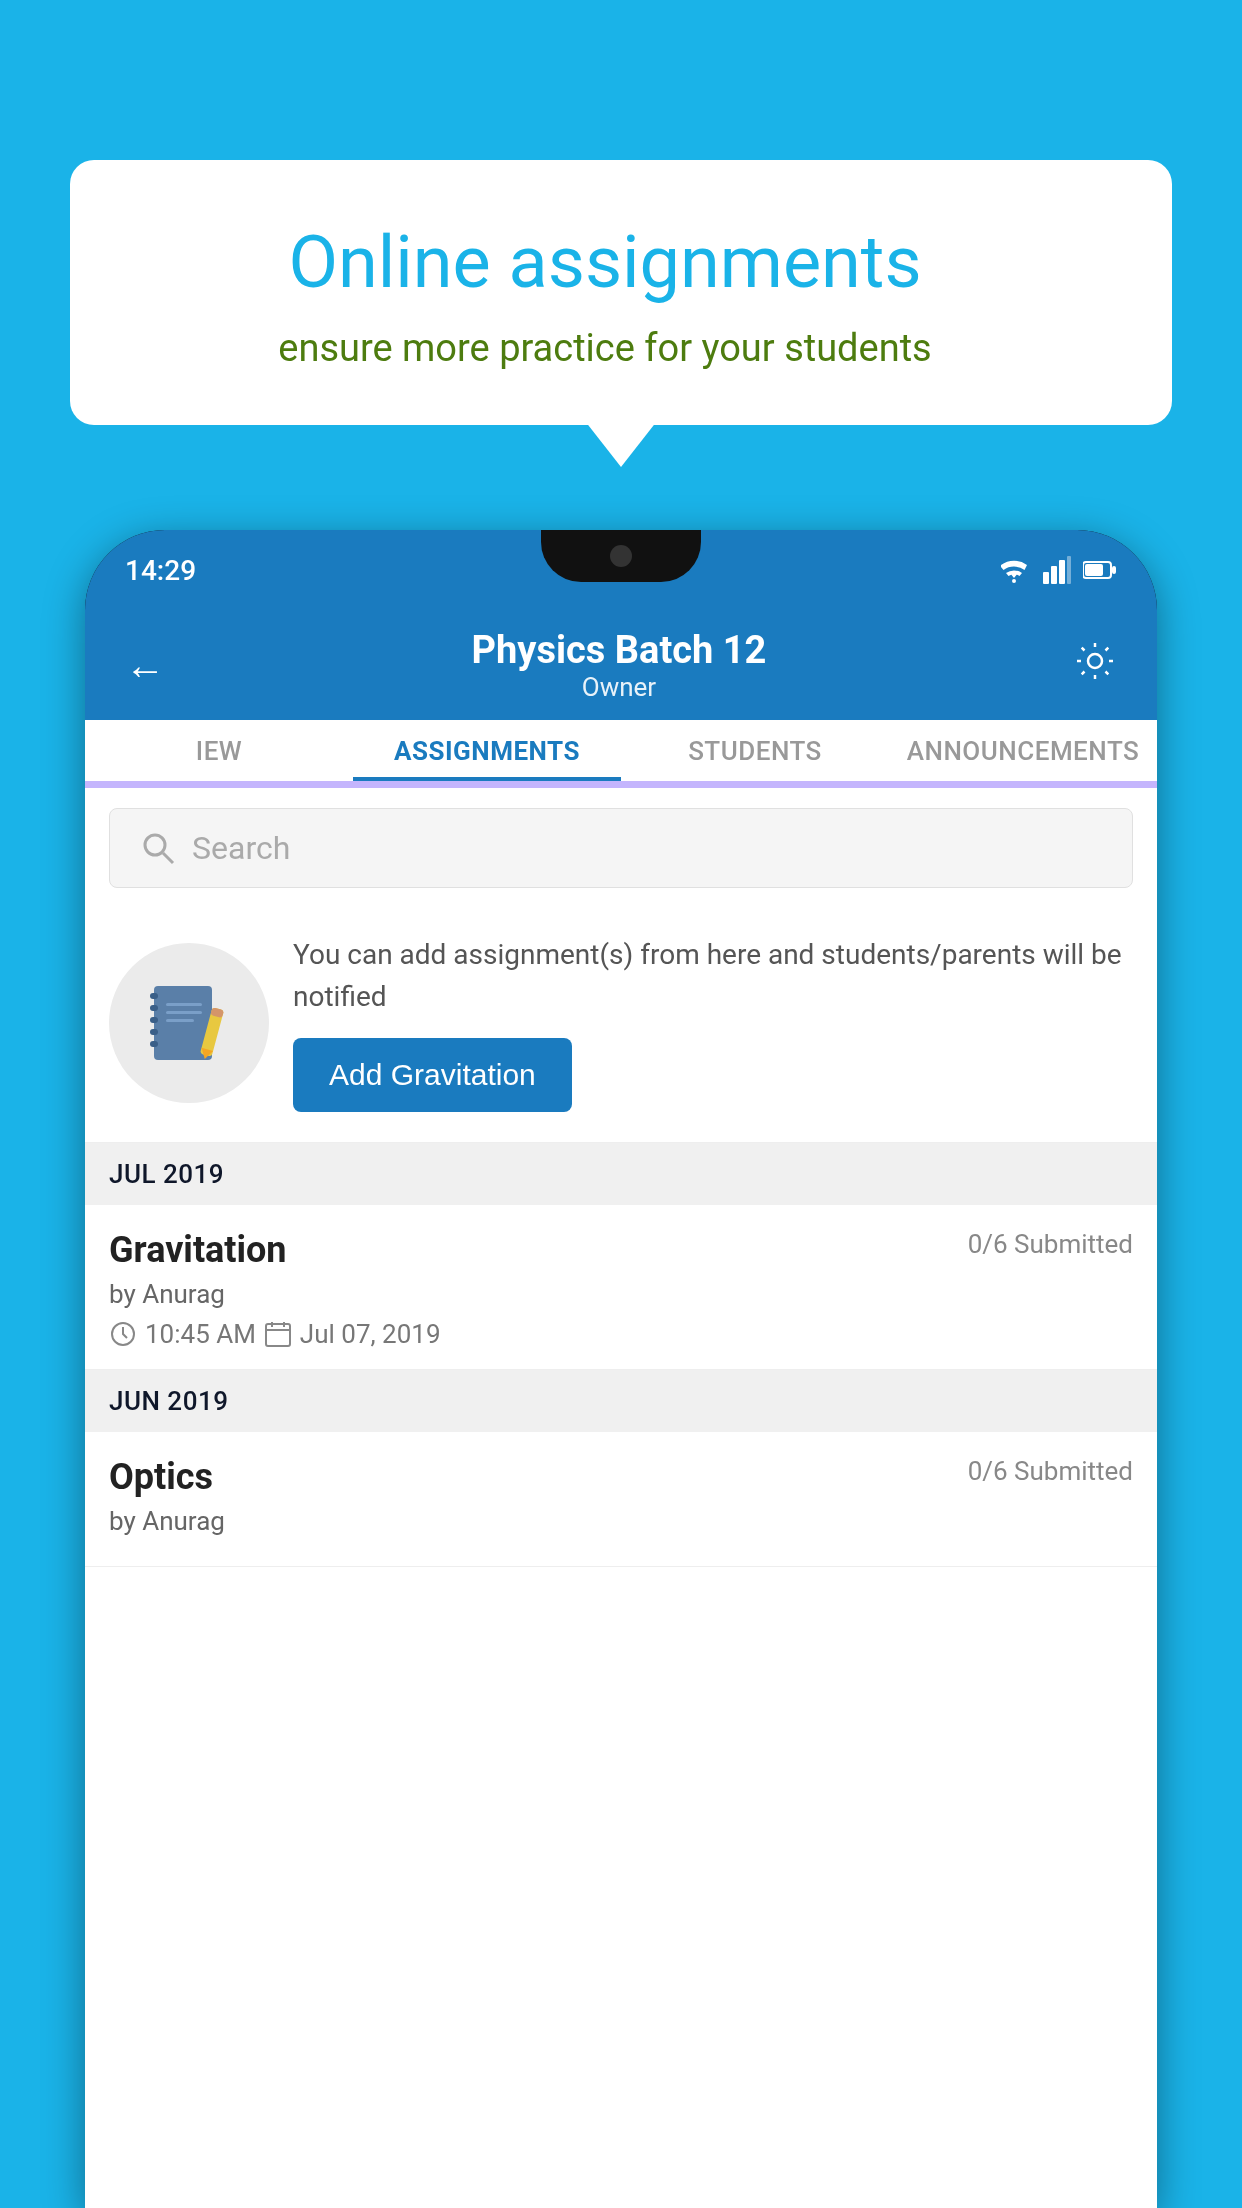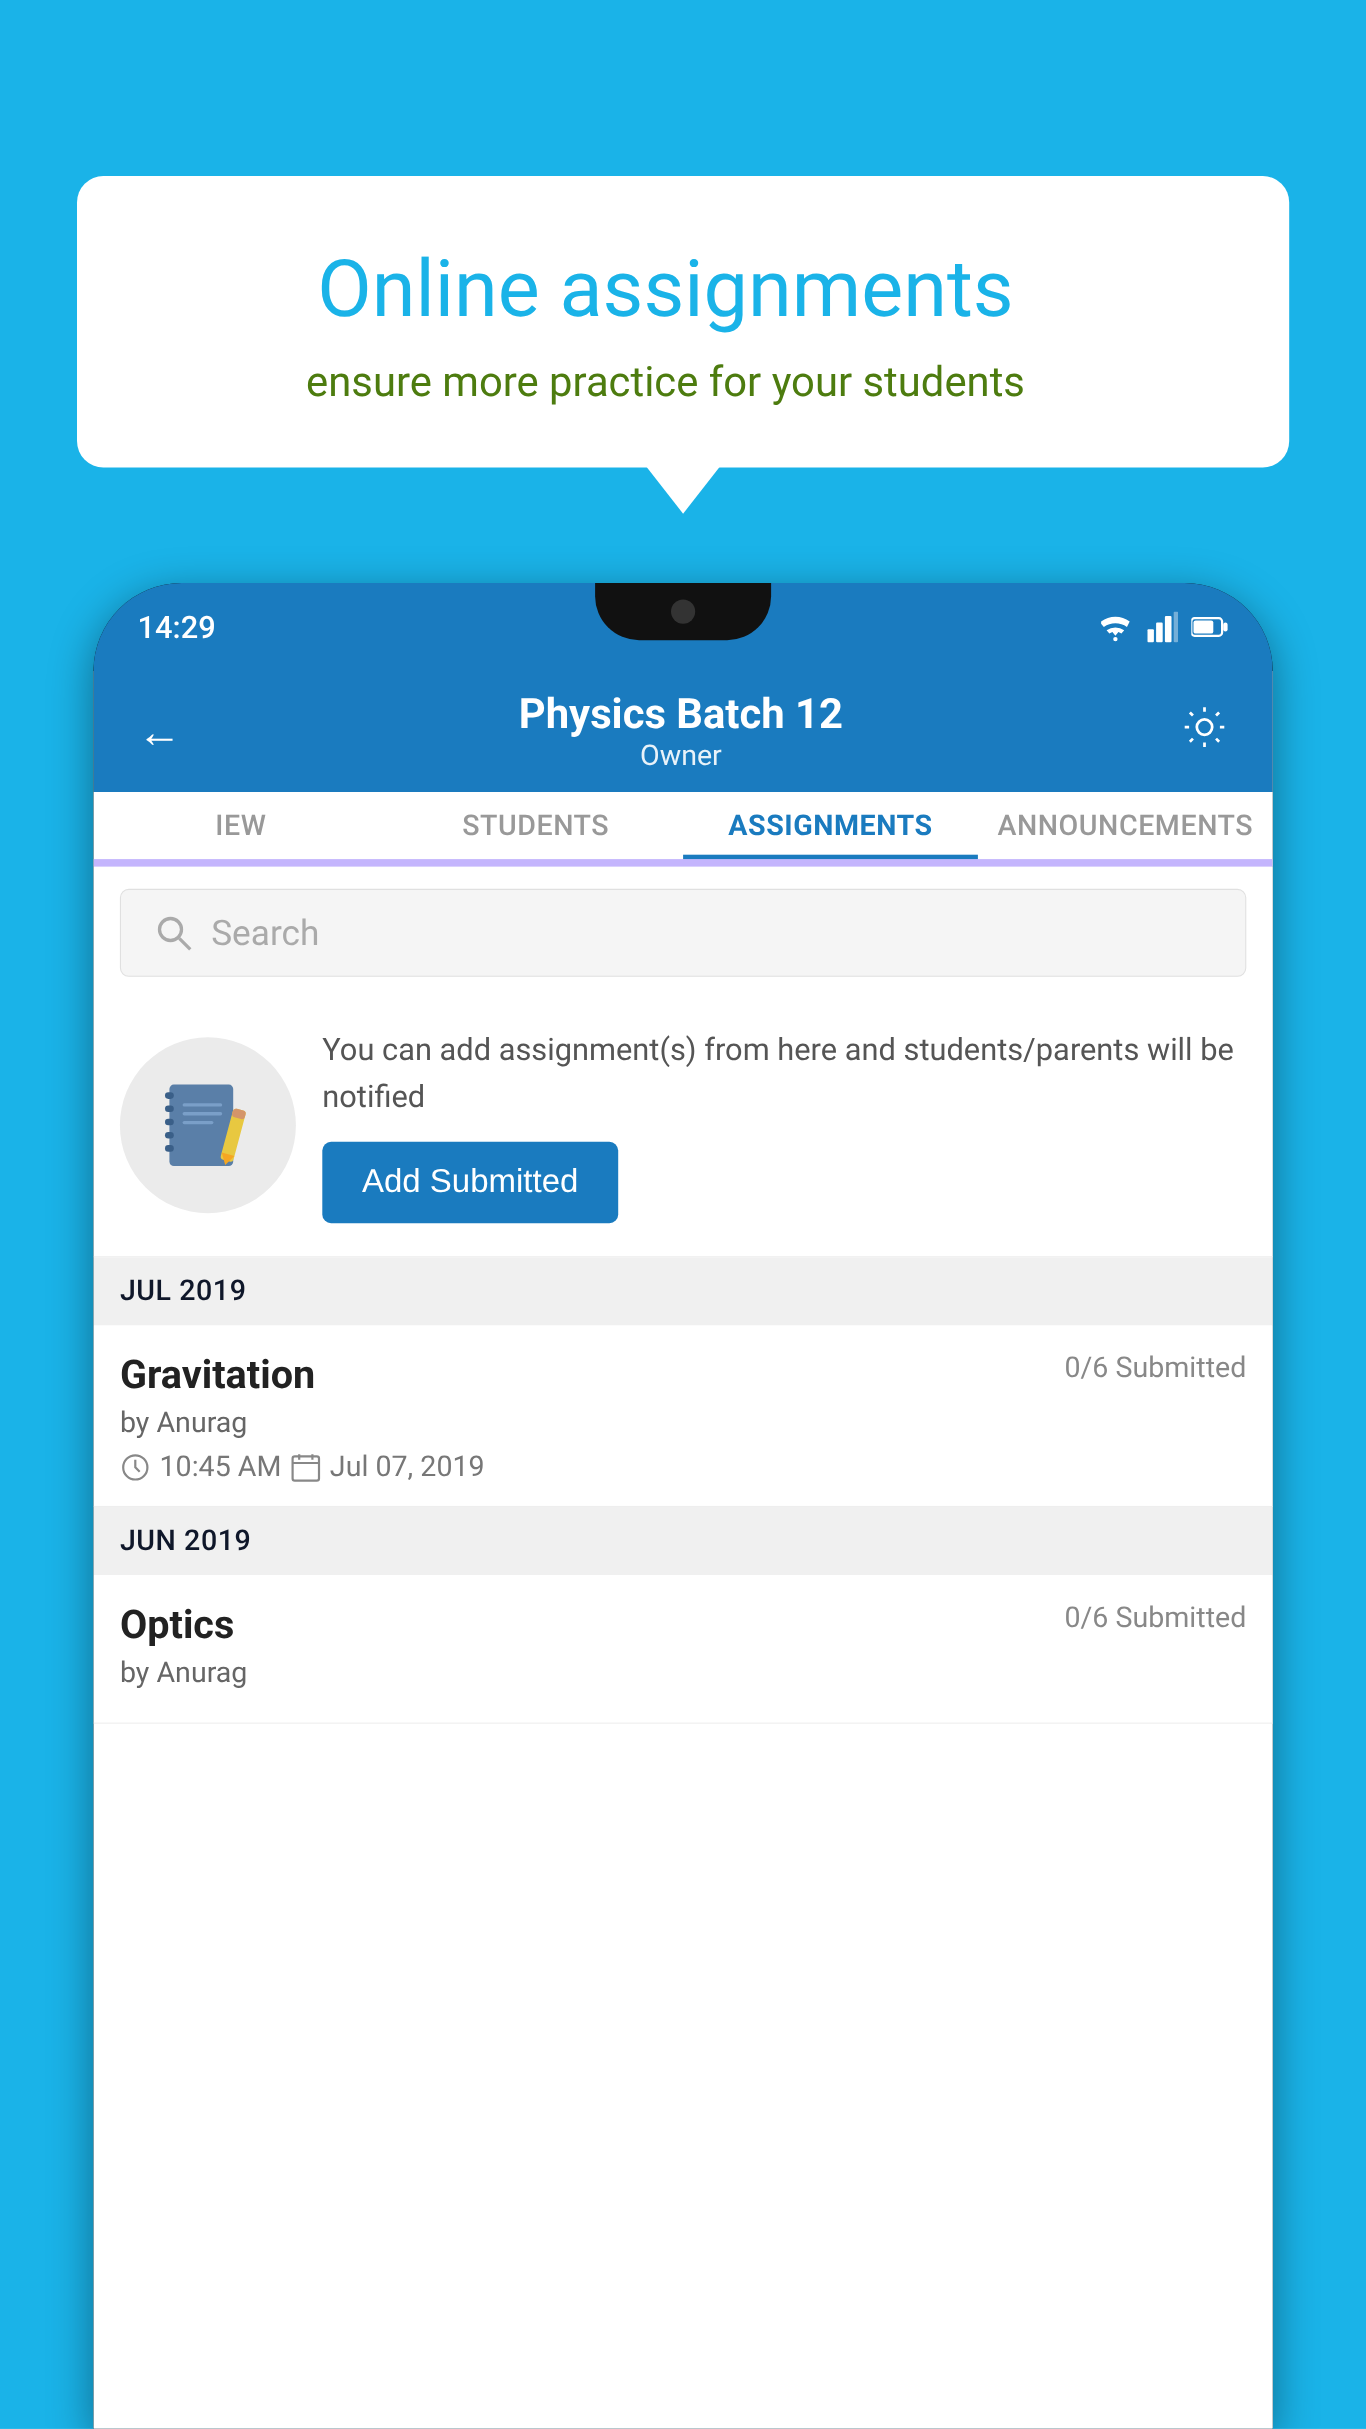--- a/index.html
+++ b/index.html
@@ -383,25 +383,25 @@
           <circle cx="22" cy="22" r="7"></circle>
           <path d="M22 4v4M22 36v4M4 22h4M36 22h4M8.7 8.7l2.8 2.8M32.5 32.5l2.8 2.8M35.3 8.7l-2.8 2.8M11.5 32.5l-2.8 2.8"></path>
         </svg>
       </span>
     </div>
 
     <div class="tab-bar">
       <div class="tab-item">
         <span>IEW</span>
       </div>
+      <div class="tab-item active">
+        <span>ASSIGNMENTS</span>
+      </div>
       <div class="tab-item">
         <span>STUDENTS</span>
-      </div>
-      <div class="tab-item active">
-        <span>ASSIGNMENTS</span>
       </div>
       <div class="tab-item">
         <span>ANNOUNCEMENTS</span>
       </div>
     </div>
 
     <div class="content-area">
 
       <div class="search-container">
         <div class="search-bar">
@@ -429,21 +429,21 @@
             <rect x="22" y="33" width="36" height="3" rx="1.5" fill="#7a9fc8"></rect>
             <rect x="22" y="41" width="28" height="3" rx="1.5" fill="#7a9fc8"></rect>
 
             <rect x="62" y="30" width="12" height="48" rx="3" fill="#e8c840" transform="rotate(15, 68, 54)"></rect>
             <polygon points="62,72 74,72 68,82" fill="#f5a623" transform="rotate(15, 68, 54)"></polygon>
             <rect x="62" y="30" width="12" height="8" rx="3" fill="#d4956a" transform="rotate(15, 68, 54)"></rect>
           </svg>
         </div>
         <div class="promo-content">
           <p class="promo-text">You can add assignment(s) from here and students/parents will be notified</p>
-          <button class="add-assignment-btn">Add Submitted</button>
+          <button class="add-assignment-btn">Add Gravitation</button>
         </div>
       </div>
 
       <div class="month-header">JUL 2019</div>
 
       <div class="assignment-item">
         <div class="assignment-item-header">
           <span class="assignment-name">Gravitation</span>
           <span class="assignment-submitted">0/6 Submitted</span>
         </div>

